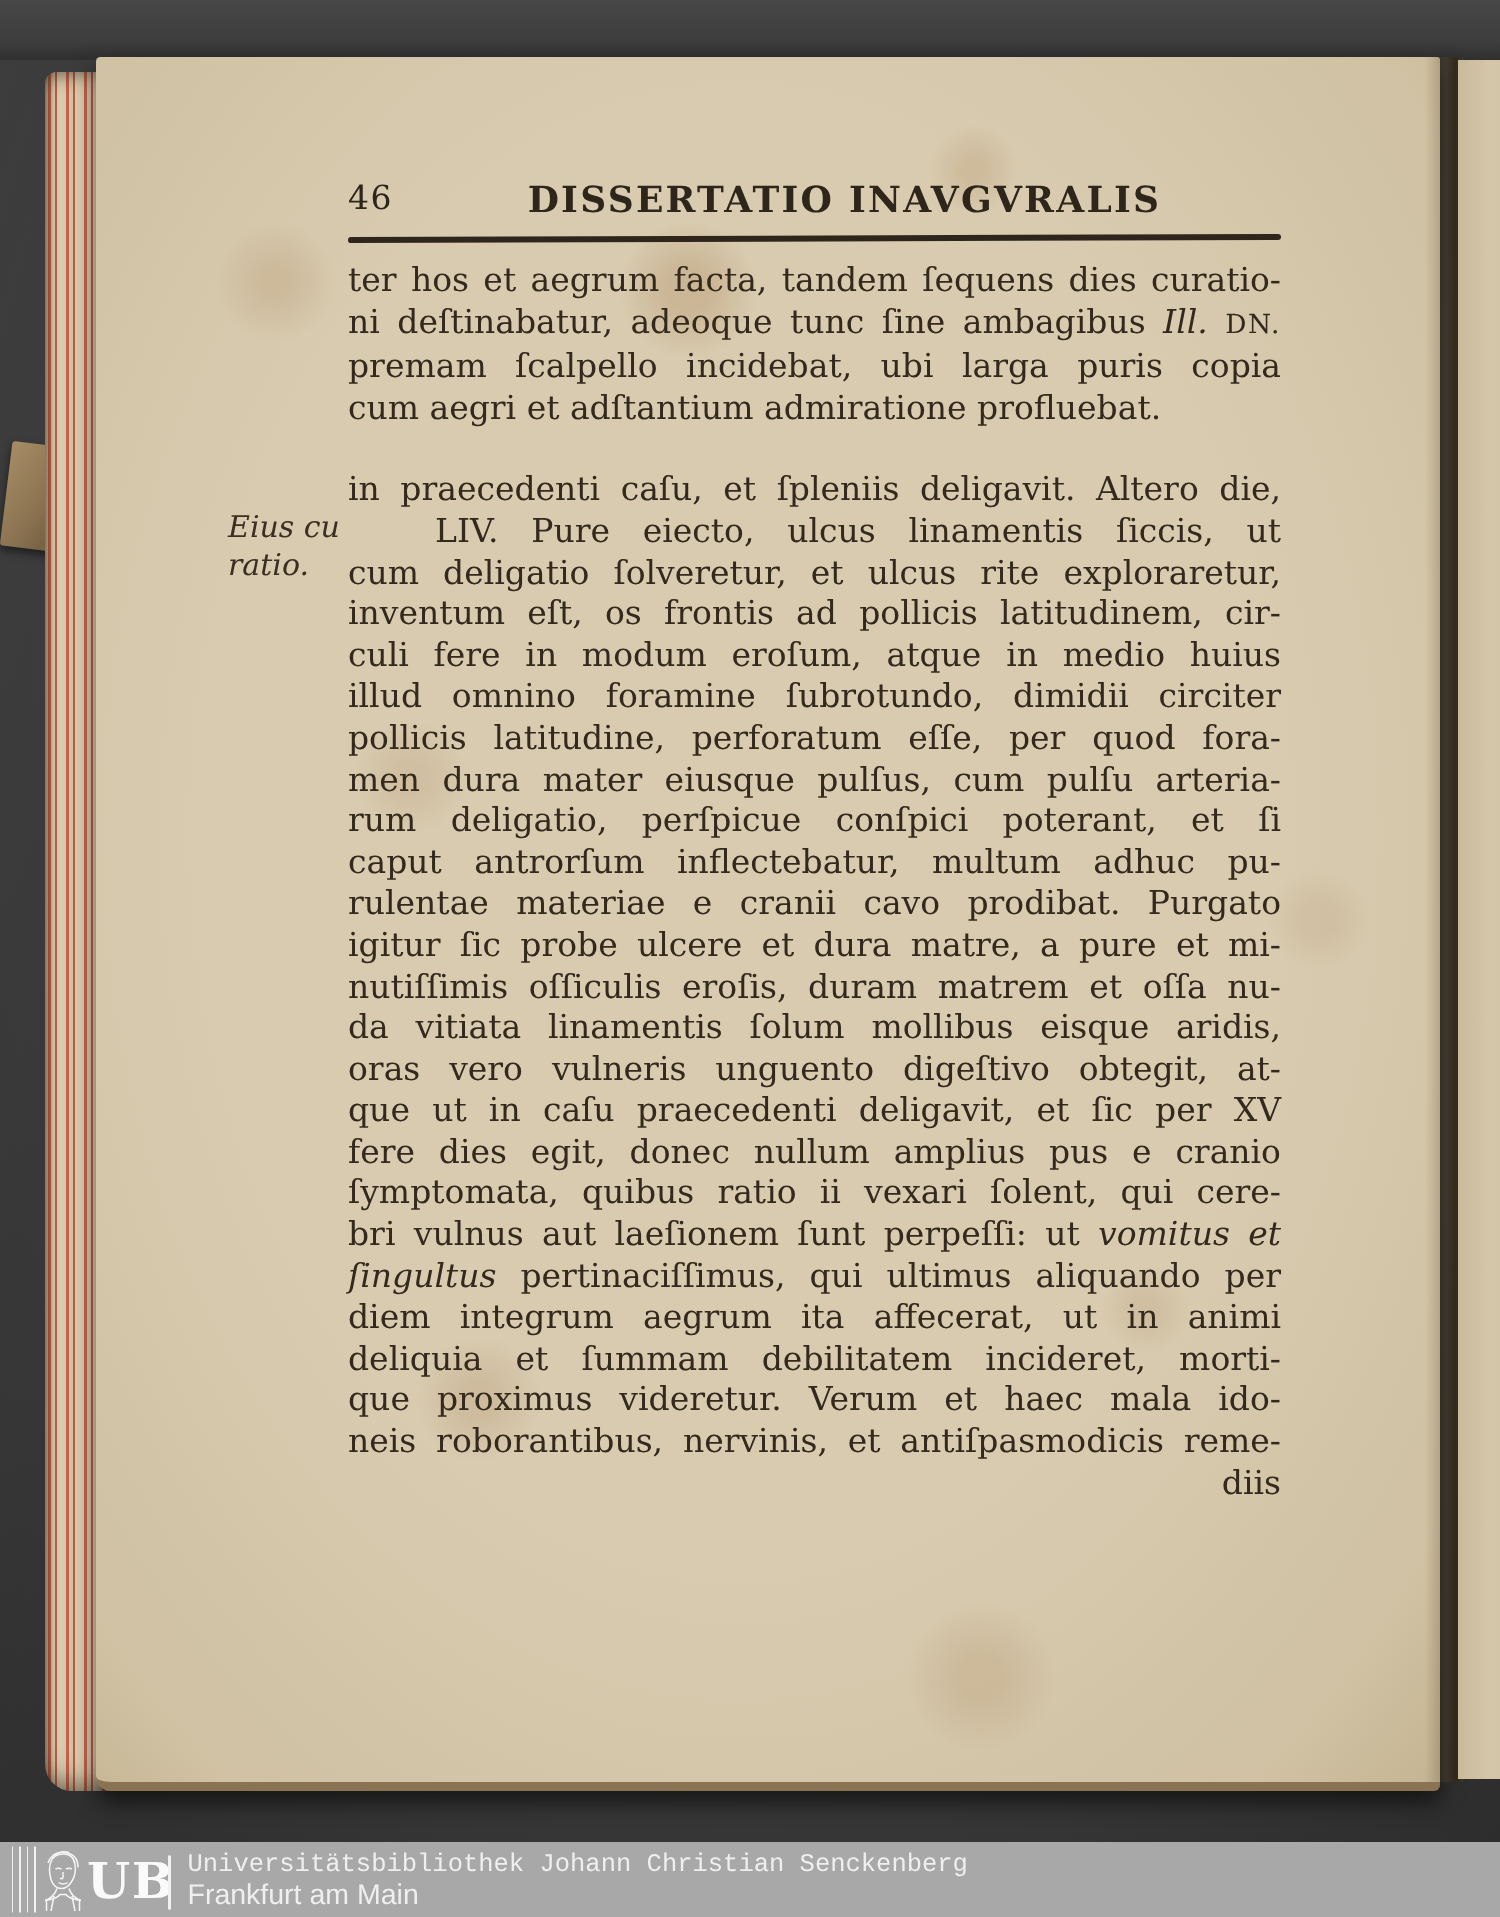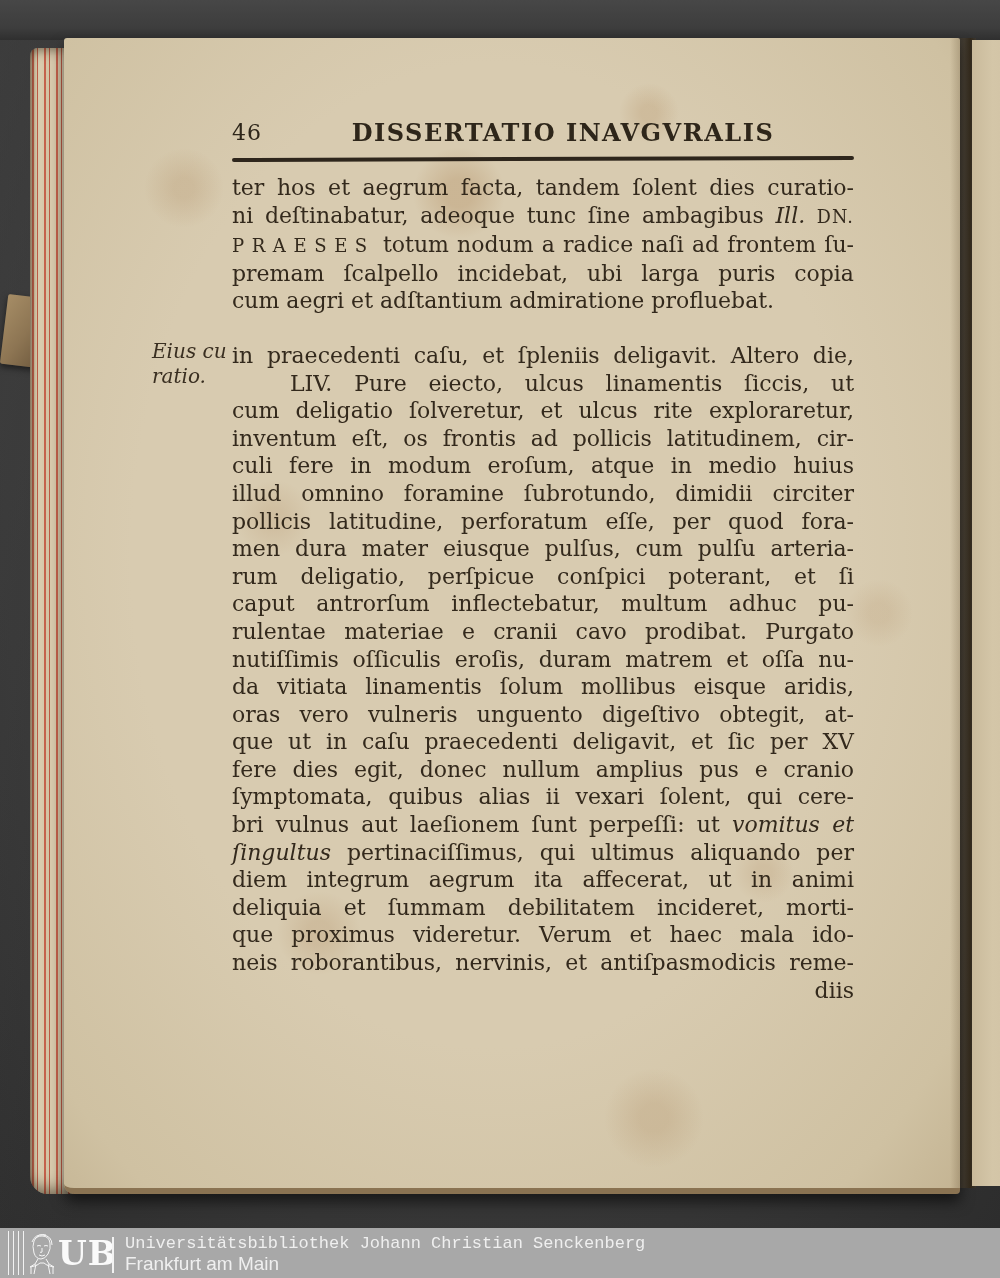--- a/index.html
+++ b/index.html
@@ -139,44 +139,44 @@
     </div>
 
     <div class="text-area">
       <div class="head-row">
         <span class="page-number">46</span>
         <div class="running-title">DISSERTATIO INAVGVRALIS</div>
       </div>
       <div class="header-rule"></div>
       <div class="body-text" id="body-text">
           <div class="para">
-            <div class="line justify"><span>ter hos et aegrum facta, tandem ſolent dies curatio-</span></div>
+            <div class="line justify"><span>ter hos et aegrum facta, tandem ſequens dies curatio-</span></div>
             <div class="line justify"><span>ni deſtinabatur, adeoque tunc ſine ambagibus </span><span class="seg-i">Ill.</span><span> </span><span class="seg-sc">DN.</span></div>
-            <div class="line justify"><span class="seg-scsp">PRAESES</span><span> totum nodum a radice naſi ad frontem ſu-</span></div>
             <div class="line justify"><span>premam ſcalpello incidebat, ubi larga puris copia</span></div>
             <div class="line left"><span>cum aegri et adſtantium admiratione profluebat.</span></div>
           </div>
           <div class="para" style="margin-top: 27px;">
             <div class="line justify"><span>in praecedenti caſu, et ſpleniis deligavit. Altero die,</span></div>
             <div class="line justify" style="text-indent: 58px;"><span>LIV. Pure eiecto, ulcus linamentis ſiccis, ut</span></div>
             <div class="line justify"><span>cum deligatio ſolveretur, et ulcus rite exploraretur,</span></div>
             <div class="line justify"><span>inventum eſt, os frontis ad pollicis latitudinem, cir-</span></div>
             <div class="line justify"><span>culi fere in modum eroſum, atque in medio huius</span></div>
             <div class="line justify"><span>illud omnino foramine ſubrotundo, dimidii circiter</span></div>
             <div class="line justify"><span>pollicis latitudine, perforatum eſſe, per quod fora-</span></div>
             <div class="line justify"><span>men dura mater eiusque pulſus, cum pulſu arteria-</span></div>
             <div class="line justify"><span>rum deligatio, perſpicue conſpici poterant, et ſi</span></div>
             <div class="line justify"><span>caput antrorſum inflectebatur, multum adhuc pu-</span></div>
             <div class="line justify"><span>rulentae materiae e cranii cavo prodibat. Purgato</span></div>
+            <div class="line justify"><span>igitur ſic probe ulcere et dura matre, a pure et mi-</span></div>
             <div class="line justify"><span>nutiſſimis oſſiculis eroſis, duram matrem et oſſa nu-</span></div>
             <div class="line justify"><span>da vitiata linamentis ſolum mollibus eisque aridis,</span></div>
             <div class="line justify"><span>oras vero vulneris unguento digeſtivo obtegit, at-</span></div>
             <div class="line justify"><span>que ut in caſu praecedenti deligavit, et ſic per XV</span></div>
             <div class="line justify"><span>fere dies egit, donec nullum amplius pus e cranio</span></div>
-            <div class="line justify"><span>ſymptomata, quibus alias ii vexari ſolent, qui cere-</span></div>
+            <div class="line justify"><span>ſymptomata, quibus ratio ii vexari ſolent, qui cere-</span></div>
             <div class="line justify"><span>bri vulnus aut laeſionem ſunt perpeſſi: ut </span><span class="seg-i">vomitus et</span></div>
             <div class="line justify"><span class="seg-i">ſingultus</span><span> pertinaciſſimus, qui ultimus aliquando per</span></div>
             <div class="line justify"><span>diem integrum aegrum ita affecerat, ut in animi</span></div>
             <div class="line justify"><span>deliquia et ſummam debilitatem incideret, morti-</span></div>
             <div class="line justify"><span>que proximus videretur. Verum et haec mala ido-</span></div>
             <div class="line justify"><span>neis roborantibus, nervinis, et antiſpasmodicis reme-</span></div>
             <div class="line right"><span>diis</span></div>
           </div>
         </div>
     </div>

